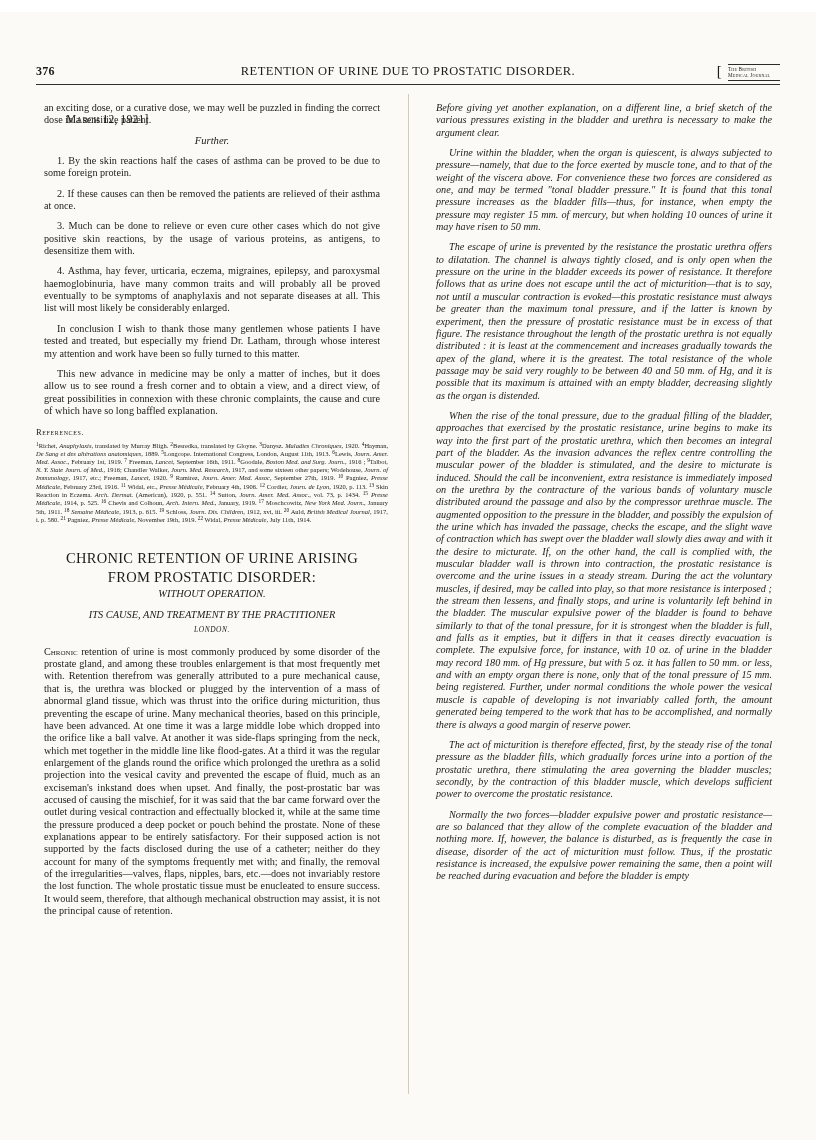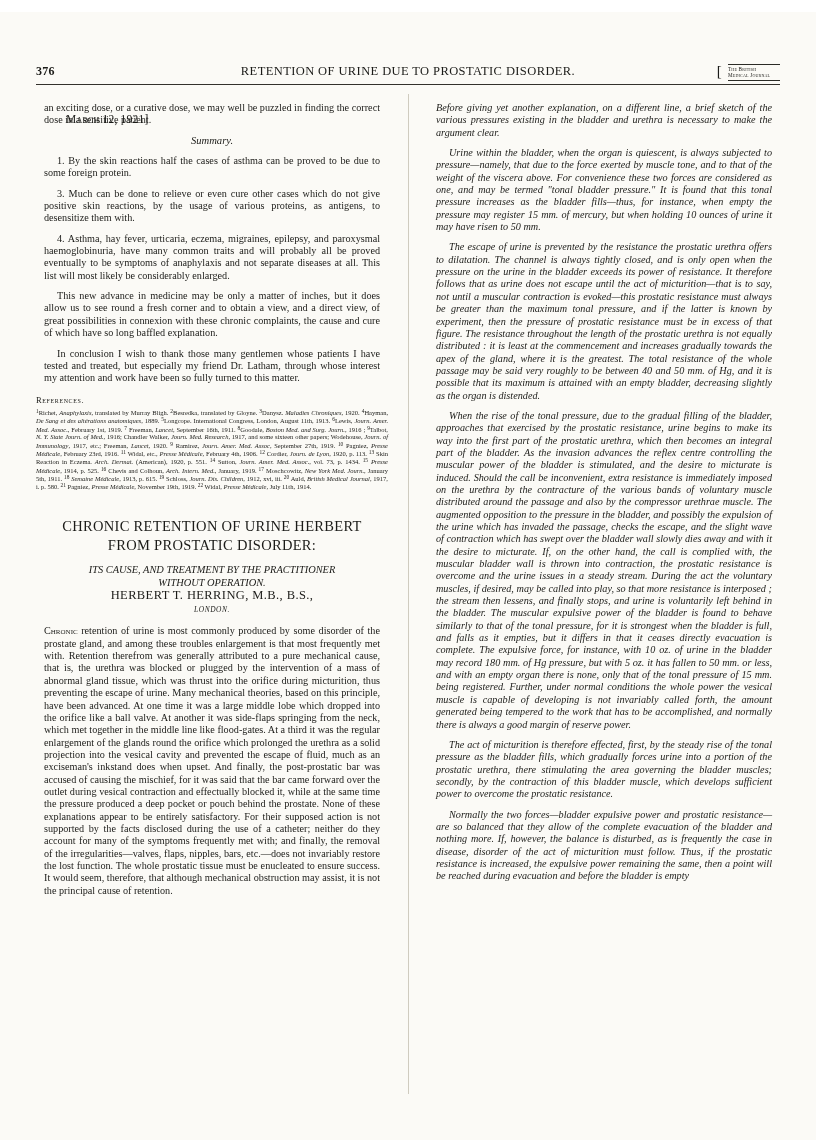--- a/index.html
+++ b/index.html
@@ -197,41 +197,41 @@
     </span>
   </div>
 
   <div class="rule-top"></div>
   <div class="divider"></div>
 
   <div class="col col-left">
 
     <p class="noindent">an exciting dose, or a curative dose, we may well be puzzled in finding the correct dose in a sensitive patient.</p>
 
-    <p class="head-sub">Summary.</p>
+    <p class="head-sub">Further.</p>
 
     <div class="numlist">
       <p>1. By the skin reactions half the cases of asthma can be proved to be due to some foreign protein.</p>
+      <p>2. If these causes can then be removed the patients are relieved of their asthma at once.</p>
       <p>3. Much can be done to relieve or even cure other cases which do not give positive skin reactions, by the usage of various proteins, as antigens, to desensitize them with.</p>
       <p>4. Asthma, hay fever, urticaria, eczema, migraines, epilepsy, and paroxysmal haemoglobinuria, have many common traits and will probably all be proved eventually to be symptoms of anaphylaxis and not separate diseases at all. This list will most likely be considerably enlarged.</p>
     </div>
 
+    <p>In conclusion I wish to thank those many gentlemen whose patients I have tested and treated, but especially my friend Dr. Latham, through whose interest my attention and work have been so fully turned to this matter.</p>
     <p>This new advance in medicine may be only a matter of inches, but it does allow us to see round a fresh corner and to obtain a view, and a direct view, of great possibilities in connexion with these chronic complaints, the cause and cure of which have so long baffled explanation.</p>
-    <p>In conclusion I wish to thank those many gentlemen whose patients I have tested and treated, but especially my friend Dr. Latham, through whose interest my attention and work have been so fully turned to this matter.</p>
 
     <p class="refs-head">References.</p>
     <div class="refs"><sup>1</sup>Richet, <i>Anaphylaxis</i>, translated by Murray Bligh. <sup>2</sup>Besredka, translated by Gloyne. <sup>3</sup>Danysz. <i>Maladies Chroniques</i>, 1920. <sup>4</sup>Hayman, <i>De Sang et des altérations anatomiques</i>, 1889. <sup>5</sup>Longcope. International Congress, London, August 11th, 1913. <sup>6</sup>Lewis, <i>Journ. Amer. Med. Assoc.</i>, February 1st, 1919. <sup>7</sup> Freeman, <i>Lancet</i>, September 16th, 1911. <sup>8</sup>Goodale, <i>Boston Med. and Surg. Journ.</i>, 1916 ; <sup>9</sup>Talbot, <i>N. Y. State Journ. of Med.</i>, 1916; Chandler Walker, <i>Journ. Med. Research</i>, 1917, and some sixteen other papers; Wodehouse, <i>Journ. of Immunology</i>, 1917, etc.; Freeman, <i>Lancet</i>, 1920. <sup>9</sup> Ramirez, <i>Journ. Amer. Med. Assoc</i>, September 27th, 1919. <sup>10</sup> Pagniez, <i>Presse Médicale</i>, February 23rd, 1916. <sup>11</sup> Widal, etc., <i>Presse Médicale</i>, February 4th, 1906. <sup>12</sup> Cordier, <i>Journ. de Lyon</i>, 1920, p. 113. <sup>13</sup> Skin Reaction in Eczema. <i>Arch. Dermat.</i> (American), 1920, p. 551. <sup>14</sup> Sutton, <i>Journ. Amer. Med. Assoc.</i>, vol. 73, p. 1434. <sup>15</sup> <i>Presse Médicale</i>, 1914, p. 525. <sup>16</sup> Chevis and Colhoun, <i>Arch. Intern. Med.</i>, January, 1919. <sup>17</sup> Moschcowitz, <i>New York Med. Journ.</i>, January 5th, 1911. <sup>18</sup> <i>Semaine Médicale</i>, 1913, p. 615. <sup>19</sup> Schloss, <i>Journ. Dis. Children</i>, 1912, xvi, iii. <sup>20</sup> Auld, <i>British Medical Journal</i>, 1917, i. p. 580. <sup>21</sup> Pagniez, <i>Presse Médicale</i>, November 19th, 1919. <sup>22</sup> Widal, <i>Presse Médicale</i>, July 11th, 1914.</div>
 
-    <p class="article-title">CHRONIC RETENTION OF URINE HERBERT</p>
+    <p class="article-title">CHRONIC RETENTION OF URINE ARISING</p>
     <p class="article-title" style="margin-top:0">FROM PROSTATIC DISORDER:</p>
 
+    <p class="article-sub" style="margin-top:0">WITHOUT OPERATION.</p>
     <p class="article-sub">ITS CAUSE, AND TREATMENT BY THE PRACTITIONER</p>
-    <p class="article-sub" style="margin-top:0">WITHOUT OPERATION.</p>
-
-    <p class="byline-name">HERBERT T. HERRING, M.B., B.S.,</p>
+
     <p class="byline-place">LONDON.</p>
 
     <p class="noindent lead"><span class="sc">Chronic</span> retention of urine is most commonly produced by some disorder of the prostate gland, and among these troubles enlargement is that most frequently met with. Retention therefrom was generally attributed to a pure mechanical cause, that is, the urethra was blocked or plugged by the intervention of a mass of abnormal gland tissue, which was thrust into the orifice during micturition, thus preventing the escape of urine. Many mechanical theories, based on this principle, have been advanced. At one time it was a large middle lobe which dropped into the orifice like a ball valve. At another it was side-flaps springing from the neck, which met together in the middle line like flood-gates. At a third it was the regular enlargement of the glands round the orifice which prolonged the urethra as a solid projection into the vesical cavity and prevented the escape of fluid, much as an exciseman's inkstand does when upset. And finally, the post-prostatic bar was accused of causing the mischief, for it was said that the bar came forward over the outlet during vesical contraction and effectually blocked it, while at the same time the pressure produced a deep pocket or pouch behind the prostate. None of these explanations appear to be entirely satisfactory. For their supposed action is not supported by the facts disclosed during the use of a catheter; neither do they account for many of the symptoms frequently met with; and finally, the removal of the irregularities—valves, flaps, nipples, bars, etc.—does not invariably restore the lost function. The whole prostatic tissue must be enucleated to ensure success. It would seem, therefore, that although mechanical obstruction may assist, it is not the principal cause of retention.</p>
   </div>
 
   <div class="col col-right">
     <p class="noindent">Before giving yet another explanation, on a different line, a brief sketch of the various pressures existing in the bladder and urethra is necessary to make the argument clear.</p>
     <p>Urine within the bladder, when the organ is quiescent, is always subjected to pressure—namely, that due to the force exerted by muscle tone, and to that of the weight of the viscera above. For convenience these two forces are considered as one, and may be termed "tonal bladder pressure." It is found that this tonal pressure increases as the bladder fills—thus, for instance, when empty the pressure may register 15 mm. of mercury, but when holding 10 ounces of urine it may have risen to 50 mm.</p>
     <p>The escape of urine is prevented by the resistance the prostatic urethra offers to dilatation. The channel is always tightly closed, and is only open when the pressure on the urine in the bladder exceeds its power of resistance. It therefore follows that as urine does not escape until the act of micturition—that is to say, not until a muscular contraction is evoked—this prostatic resistance must always be greater than the maximum tonal pressure, and if the latter is known by experiment, then the pressure of prostatic resistance must be in excess of that figure. The resistance throughout the length of the prostatic urethra is not equally distributed : it is least at the commencement and increases gradually towards the apex of the gland, where it is the greatest. The total resistance of the whole passage may be said very roughly to be between 40 and 50 mm. of Hg, and it is possible that its maximum is attained with an empty bladder, decreasing slightly as the organ is distended.</p>
     <p>When the rise of the tonal pressure, due to the gradual filling of the bladder, approaches that exercised by the prostatic resistance, urine begins to make its way into the first part of the prostatic urethra, which then becomes an integral part of the bladder. As the invasion advances the reflex centre controlling the muscular power of the bladder is stimulated, and the desire to micturate is induced. Should the call be inconvenient, extra resistance is immediately imposed on the urethra by the contracture of the various bands of voluntary muscle distributed around the passage and also by the compressor urethrae muscle. The augmented opposition to the pressure in the bladder, and possibly the expulsion of the urine which has invaded the passage, checks the escape, and the slight wave of contraction which has swept over the bladder wall slowly dies away and with it the desire to micturate. If, on the other hand, the call is complied with, the muscular bladder wall is thrown into contraction, the prostatic resistance is overcome and the urine issues in a steady stream. During the act the voluntary muscles, if desired, may be called into play, so that more resistance is interposed ; the stream then lessens, and finally stops, and urine is voluntarily left behind in the bladder. The muscular expulsive power of the bladder is found to behave similarly to that of the tonal pressure, for it is strongest when the bladder is full, and falls as it empties, but it differs in that it ceases directly evacuation is complete. The expulsive force, for instance, with 10 oz. of urine in the bladder may record 180 mm. of Hg pressure, but with 5 oz. it has fallen to 50 mm. or less, and with an empty organ there is none, only that of the tonal pressure of 15 mm. being registered. Further, under normal conditions the whole power the vesical muscle is capable of developing is not invariably called forth, the amount generated being tempered to the work that has to be accomplished, and normally there is always a good margin of reserve power.</p>

